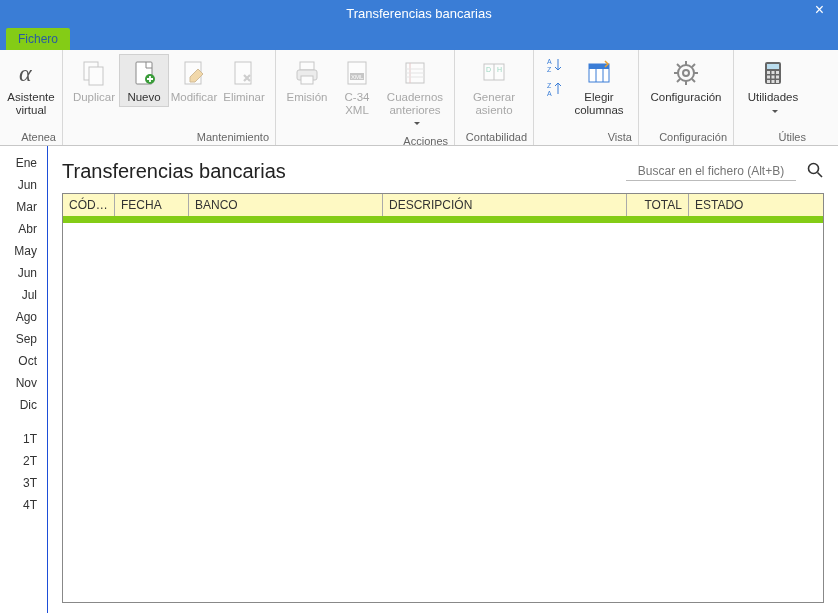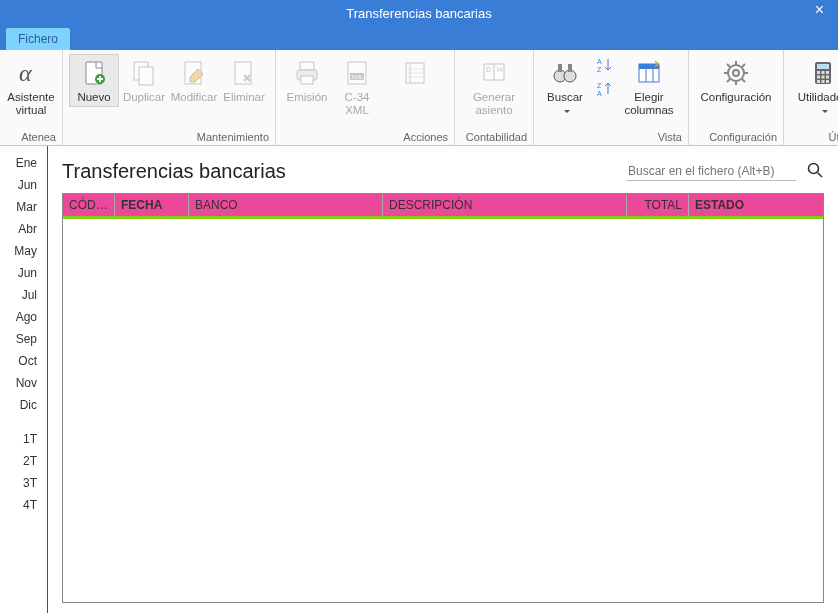--- a/index.html
+++ b/index.html
@@ -33,21 +33,21 @@
   }
 
   .tabstrip {
     height: 24px;
     background: #3a7dd6;
     display: flex;
     align-items: flex-end;
     padding-left: 6px;
   }
   .tab {
-    background: #7dd3fc;
+    background: #84cc16;
     color: #2a5aa0;
     font-size: 12px;
     padding: 4px 12px 4px 12px;
     border-top-left-radius: 2px;
     border-top-right-radius: 2px;
     cursor: pointer;
     text-align: right;
   }
 
   .ribbon {
@@ -158,50 +158,51 @@
     gap: 10px;
   }
   .search-input {
     border: none;
     border-bottom: 1px solid #bbb;
     font-size: 12px;
     padding: 2px 2px;
     width: 170px;
     outline: none;
     color: #555;
+    text-align: center;
   }
   .search-icon { cursor:pointer; }
 
   .grid {
     flex: 1;
     border: 1px solid #888;
     display: flex;
     flex-direction: column;
     min-height: 0;
   }
   .grid-head {
     display: flex;
-    border-bottom: 3px solid #84cc16;
-    background: #ec4899;
+    border-bottom: 7px solid #84cc16;
+    background: #fef9c3;
   }
   .grid-col {
     border-right: 1px solid #aaa;
     padding: 4px 6px;
     font-size: 12px;
     color: #333;
     overflow: hidden;
     text-overflow: ellipsis;
     white-space: nowrap;
   }
-  .grid-col:last-child { border-right: none; font-weight: bold; }
+  .grid-col:last-child { border-right: none; }
   .grid-body {
     flex: 1;
     background: #fff;
   }
-  .bold { font-weight: 700; }
+  .bold { font-weight: 400; }
   .dropdown-caret::after{
     content:"";
     display:inline-block;
     margin-left:3px;
     border:3px solid transparent;
     border-top-color:#555;
     transform:translateY(2px);
   }
 </style>
 </head>
@@ -228,39 +229,39 @@
         </span>
         <span class="lbl">Asistente</span>
         <span class="lbl">virtual</span>
       </div>
     </div>
     <div class="ribbon-group-label">Atenea</div>
   </div>
 
   <div class="ribbon-group">
     <div class="ribbon-group-items">
+      <div class="ribbon-btn disabled">
+        <span class="icon">
+          <svg width="28" height="28" viewBox="0 0 28 28">
+              <rect x="4" y="3" width="14" height="18" fill="#fff" stroke="#888"></rect>
+              <rect x="9" y="8" width="14" height="18" fill="#fff" stroke="#888"></rect>
+            </svg>
+        </span>
+        <span class="lbl">Duplicar</span>
+      </div>
       <div class="ribbon-btn highlight">
         <span class="icon">
           <svg width="28" height="28" viewBox="0 0 28 28">
               <rect x="6" y="3" width="16" height="22" rx="1" fill="#fff" stroke="#888"></rect>
               <path d="M16 3v6h6" fill="none" stroke="#888"></path>
               <circle cx="20" cy="20" r="5" fill="#3a9c3a"></circle>
               <path d="M20 17v6M17 20h6" stroke="#fff" stroke-width="1.8"></path>
             </svg>
         </span>
         <span class="lbl">Nuevo</span>
-      </div>
-      <div class="ribbon-btn disabled">
-        <span class="icon">
-          <svg width="28" height="28" viewBox="0 0 28 28">
-              <rect x="4" y="3" width="14" height="18" fill="#fff" stroke="#888"></rect>
-              <rect x="9" y="8" width="14" height="18" fill="#fff" stroke="#888"></rect>
-            </svg>
-        </span>
-        <span class="lbl">Duplicar</span>
       </div>
       <div class="ribbon-btn disabled">
         <span class="icon">
           <svg width="28" height="28" viewBox="0 0 28 28">
               <rect x="5" y="3" width="16" height="22" fill="#fff" stroke="#888"></rect>
               <path d="M18 10l5 5-8 8h-5v-5z" fill="#e8b04a" stroke="#a07020"></path>
             </svg>
         </span>
         <span class="lbl">Modificar</span>
       </div>
@@ -303,20 +304,22 @@
       <div class="ribbon-btn wide disabled">
         <span class="icon">
           <svg width="28" height="28" viewBox="0 0 28 28">
               <rect x="5" y="4" width="18" height="20" fill="#fff" stroke="#888"></rect>
               <line x1="9" y1="4" x2="9" y2="24" stroke="#c88"></line>
               <line x1="5" y1="10" x2="23" y2="10" stroke="#ccc"></line>
               <line x1="5" y1="14" x2="23" y2="14" stroke="#ccc"></line>
               <line x1="5" y1="18" x2="23" y2="18" stroke="#ccc"></line>
             </svg>
         </span>
+        <span class="lbl dropdown-caret">Cuadernos
+anteriores</span>
       </div>
     </div>
     <div class="ribbon-group-label">Acciones</div>
   </div>
 
   <div class="ribbon-group">
     <div class="ribbon-group-items">
       <div class="ribbon-btn wide disabled">
         <span class="icon">
           <svg width="28" height="28" viewBox="0 0 28 28">
@@ -328,31 +331,20 @@
         </span>
         <span class="lbl">Generar
 asiento</span>
       </div>
     </div>
     <div class="ribbon-group-label">Contabilidad</div>
   </div>
 
   <div class="ribbon-group">
     <div class="ribbon-group-items">
-      <div class="ribbon-btn">
-        <span class="icon">
-          <svg width="28" height="28" viewBox="0 0 28 28">
-              <circle cx="9" cy="17" r="6" fill="#ddd" stroke="#555"></circle>
-              <circle cx="19" cy="17" r="6" fill="#ddd" stroke="#555"></circle>
-              <rect x="7" y="5" width="4" height="8" fill="#888"></rect>
-              <rect x="17" y="5" width="4" height="8" fill="#888"></rect>
-            </svg>
-        </span>
-        <span class="lbl dropdown-caret">Buscar</span>
-      </div>
       <div class="ribbon-sml-col">
         <div class="ribbon-sml">
           <svg width="18" height="18" viewBox="0 0 18 18">
               <text x="1" y="8" font-size="7" fill="#3a7dd6">A</text>
               <text x="1" y="16" font-size="7" fill="#3a7dd6">Z</text>
               <path d="M12 3v11M9 11l3 3 3-3" stroke="#3a7dd6" fill="none"></path>
             </svg>
         </div>
         <div class="ribbon-sml">
           <svg width="18" height="18" viewBox="0 0 18 18">

